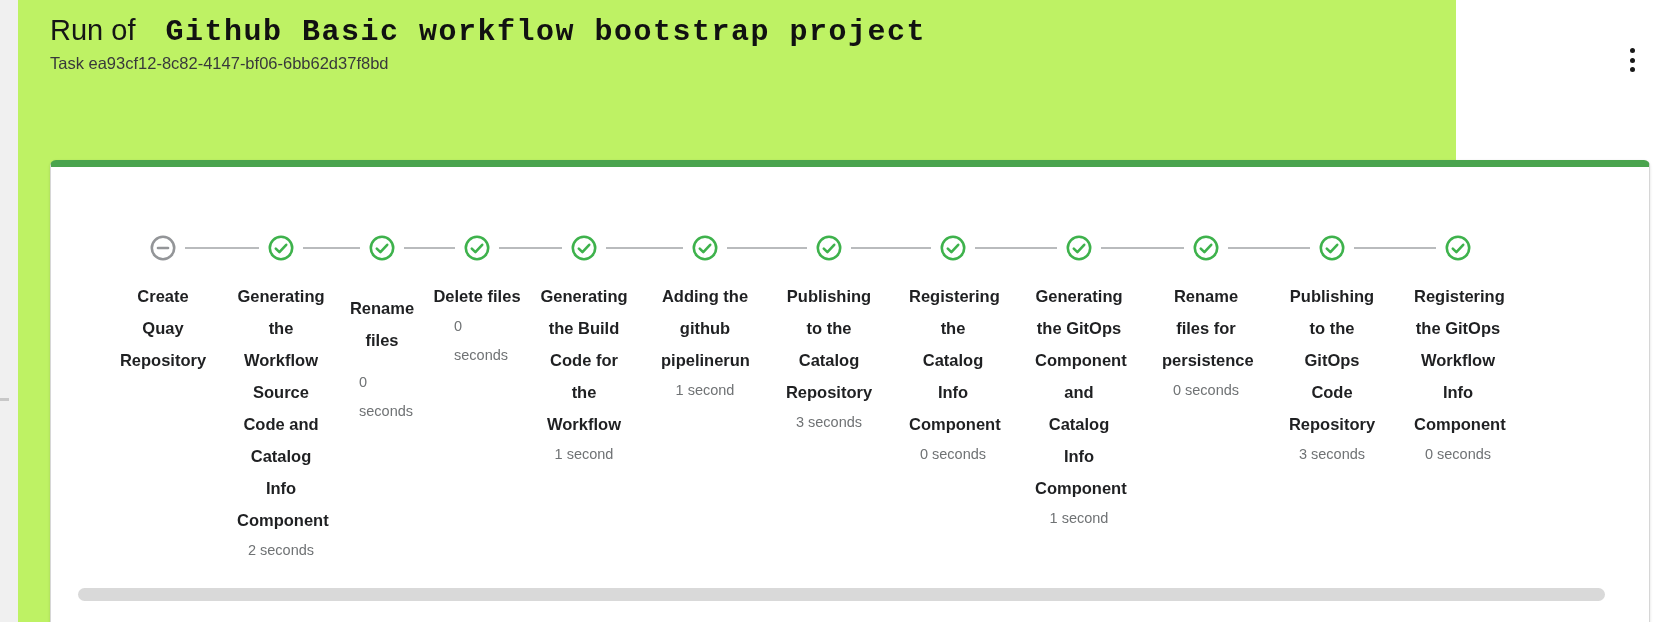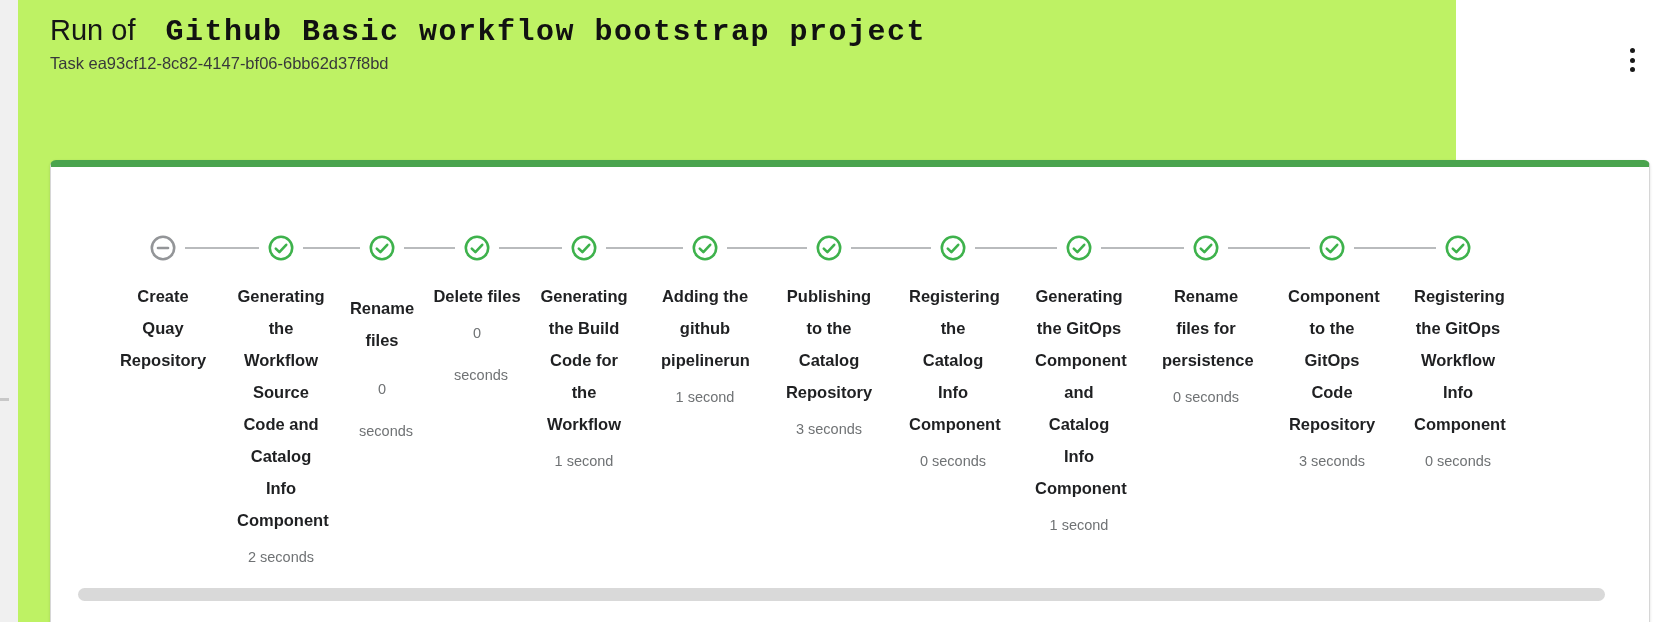--- a/index.html
+++ b/index.html
@@ -77,21 +77,21 @@
   .step-icon { flex: 0 0 auto; margin: 0 9px; width: 26px; height: 26px; line-height: 0; }
   .step-icon.done { color: #3eb24c; }
   .step-icon.skipped { color: #939598; }
 
   .step-label {
     font-size: 16.5px; font-weight: 700; color: #1f2022;
     line-height: 32px; text-align: center; max-width: 88px;
   }
   .step-duration {
     font-size: 14.5px; font-weight: 400; color: #6f7274;
-    line-height: 42px; text-align: center; max-width: 88px;
+    line-height: 29px; text-align: left; max-width: 88px;
   }
   .step.narrow .step-duration { max-width: 46px; }
 
   
   .hscroll-thumb {
     position: absolute; left: 27px; right: 44px; top: 421px; height: 13px;
     border-radius: 7px; background: #d9d9d9; cursor: pointer;
   }
 </style>
 </head>
@@ -273,21 +273,21 @@
         <div class="icon-row">
           <span class="connector l"></span>
           <span class="step-icon done">
             <svg viewBox="0 0 26 26" width="26" height="26">
                 <circle cx="13" cy="13" r="11.2" fill="none" stroke="currentColor" stroke-width="2.6"></circle>
                 <path d="M7.8 13.6l3.6 3.5 6.8-7.3" fill="none" stroke="currentColor" stroke-width="2.6" stroke-linecap="round" stroke-linejoin="round"></path>
               </svg>
           </span>
           <span class="connector r"></span>
         </div>
-        <div class="step-label">Component to the GitOps Code Repository</div>
+        <div class="step-label">Publishing to the GitOps Code Repository</div>
         <div class="step-duration">3 seconds</div>
       </div>
 
       <div class="step">
         <div class="icon-row">
           <span class="connector l"></span>
           <span class="step-icon done">
             <svg viewBox="0 0 26 26" width="26" height="26">
                 <circle cx="13" cy="13" r="11.2" fill="none" stroke="currentColor" stroke-width="2.6"></circle>
                 <path d="M7.8 13.6l3.6 3.5 6.8-7.3" fill="none" stroke="currentColor" stroke-width="2.6" stroke-linecap="round" stroke-linejoin="round"></path>

